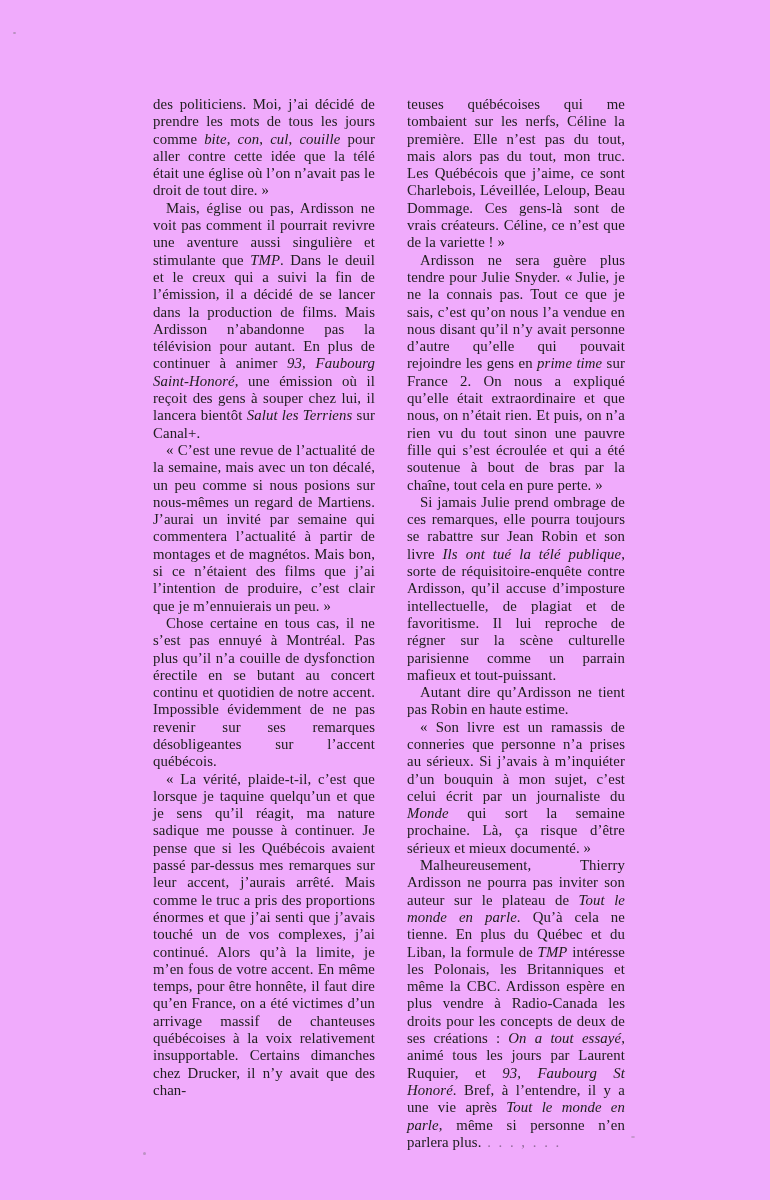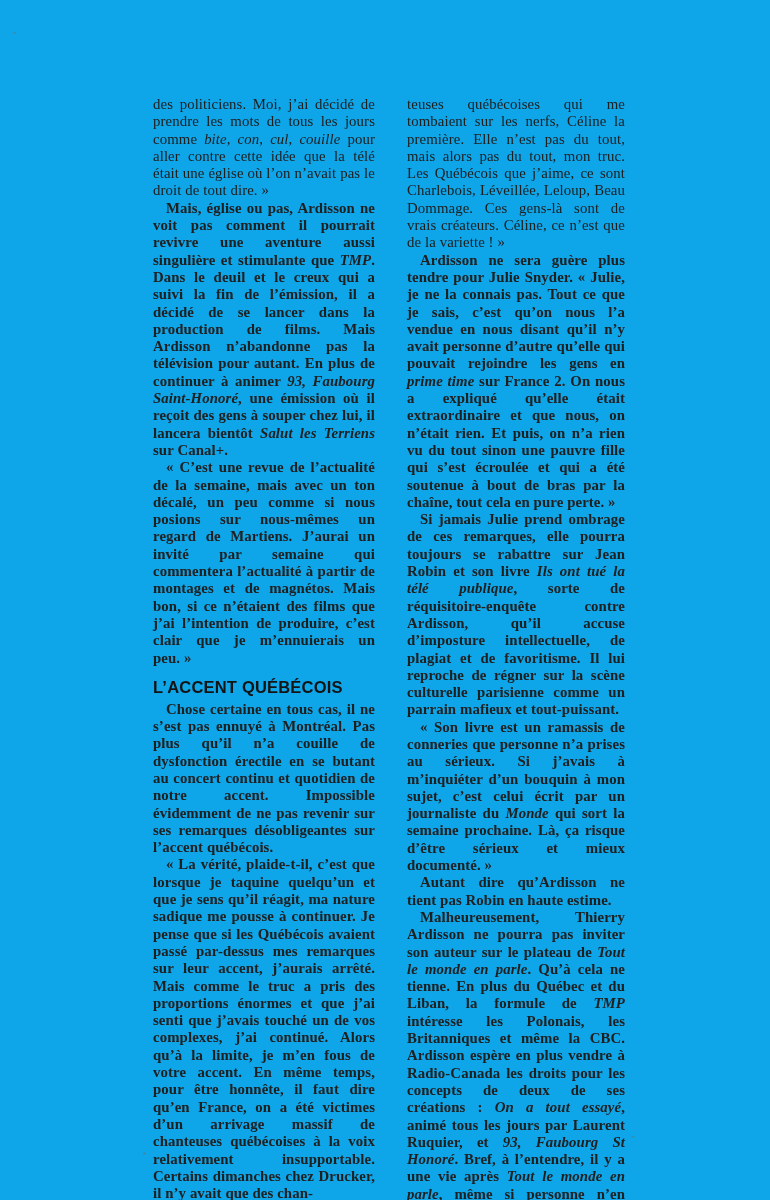--- a/index.html
+++ b/index.html
@@ -5,37 +5,37 @@
   html,body{margin:0;padding:0;}
   body{
     width:770px;height:1200px;
     background:#fcfcfa;
     overflow:hidden;
     font-family:"Liberation Serif","DejaVu Serif",serif;
   }
   .page{
     position:relative;
     width:770px;height:1200px;
-    background:#0ea5e9;
+    background:#f0abfc;
     color:#202020;
   }
   .col{
     position:absolute;
     top:96px;
     text-align:justify;
     font-size:14.8px;
     line-height:17.3px;
     letter-spacing:0.1px;
     hyphens:auto;
     -webkit-hyphens:auto;
   }
   .col-left{left:153px;width:222px;}
   .col-right{left:407px;width:218px;}
   p.para{margin:0;padding:0;}
-  p.indent{text-indent:13px;font-weight:bold;}
+  p.indent{text-indent:13px;}
   em{font-style:italic;}
   h2.section-heading{
     font-family:"Liberation Sans","DejaVu Sans",sans-serif;
     font-size:16.5px;
     font-weight:700;
     letter-spacing:0.2px;
     color:#141414;
     text-align:left;
     line-height:18px;
     margin:11px 0 5px 0;
@@ -48,28 +48,27 @@
   }
 </style>
 </head>
 <body>
 
 <div class="page">
   <div class="col col-left">
       <p class="para"><span>des politiciens. Moi, j’ai décidé de prendre les mots de tous les jours comme </span><em>bite</em><span>, </span><em>con</em><span>, </span><em>cul</em><span>, </span><em>couille</em><span> pour aller contre cette idée que la télé était une église où l’on n’avait pas le droit de tout dire.&nbsp;»</span></p>
       <p class="para indent"><span>Mais, église ou pas, Ardisson ne voit pas comment il pourrait revivre une aventure aussi singulière et stimulante que </span><em>TMP</em><span>. Dans le deuil et le creux qui a suivi la fin de l’émission, il a décidé de se lancer dans la production de films. Mais Ardisson n’abandonne pas la télévision pour autant. En plus de continuer à animer </span><em>93, Faubourg Saint-Honoré</em><span>, une émission où il reçoit des gens à souper chez lui, il lancera bientôt </span><em>Salut les Terriens</em><span> sur Canal+.</span></p>
       <p class="para indent"><span>«&nbsp;C’est une revue de l’actualité de la semaine, mais avec un ton décalé, un peu comme si nous posions sur nous-mêmes un regard de Martiens. J’aurai un invité par semaine qui commentera l’actualité à partir de montages et de magnétos. Mais bon, si ce n’étaient des films que j’ai l’intention de produire, c’est clair que je m’ennuierais un peu.&nbsp;»</span></p>
-      <h2 class="section-heading">L’ACCENT QUÉBÉCOIS</h2>
       <p class="para indent"><span>Chose certaine en tous cas, il ne s’est pas ennuyé à Montréal. Pas plus qu’il n’a couille de dysfonction érectile en se butant au concert continu et quotidien de notre accent. Impossible évidemment de ne pas revenir sur ses remarques désobligeantes sur l’accent québécois.</span></p>
       <p class="para indent"><span>«&nbsp;La vérité, plaide-t-il, c’est que lorsque je taquine quelqu’un et que je sens qu’il réagit, ma nature sadique me pousse à continuer. Je pense que si les Québécois avaient passé par-dessus mes remarques sur leur accent, j’aurais arrêté. Mais comme le truc a pris des proportions énormes et que j’ai senti que j’avais touché un de vos complexes, j’ai continué. Alors qu’à la limite, je m’en fous de votre accent. En même temps, pour être honnête, il faut dire qu’en France, on a été victimes d’un arrivage massif de chanteuses québécoises à la voix relativement insupportable. Certains dimanches chez Drucker, il n’y avait que des chan-</span></p>
     </div>
   <div class="col col-right">
       <p class="para"><span>teuses québécoises qui me tombaient sur les nerfs, Céline la première. Elle n’est pas du tout, mais alors pas du tout, mon truc. Les Québécois que j’aime, ce sont Charlebois, Léveillée, Leloup, Beau Dommage. Ces gens-là sont de vrais créateurs. Céline, ce n’est que de la variette&nbsp;!&nbsp;»</span></p>
       <p class="para indent"><span>Ardisson ne sera guère plus tendre pour Julie Snyder. «&nbsp;Julie, je ne la connais pas. Tout ce que je sais, c’est qu’on nous l’a vendue en nous disant qu’il n’y avait personne d’autre qu’elle qui pouvait rejoindre les gens en </span><em>prime time</em><span> sur France 2. On nous a expliqué qu’elle était extraordinaire et que nous, on n’était rien. Et puis, on n’a rien vu du tout sinon une pauvre fille qui s’est écroulée et qui a été soutenue à bout de bras par la chaîne, tout cela en pure perte.&nbsp;»</span></p>
       <p class="para indent"><span>Si jamais Julie prend ombrage de ces remarques, elle pourra toujours se rabattre sur Jean Robin et son livre </span><em>Ils ont tué la télé publique</em><span>, sorte de réquisitoire-enquête contre Ardisson, qu’il accuse d’imposture intellectuelle, de plagiat et de favoritisme. Il lui reproche de régner sur la scène culturelle parisienne comme un parrain mafieux et tout-puissant.</span></p>
+      <p class="para indent"><span>Autant dire qu’Ardisson ne tient pas Robin en haute estime.</span></p>
       <p class="para indent"><span>«&nbsp;Son livre est un ramassis de conneries que personne n’a prises au sérieux. Si j’avais à m’inquiéter d’un bouquin à mon sujet, c’est celui écrit par un journaliste du </span><em>Monde</em><span> qui sort la semaine prochaine. Là, ça risque d’être sérieux et mieux documenté.&nbsp;»</span></p>
-      <p class="para indent"><span>Autant dire qu’Ardisson ne tient pas Robin en haute estime.</span></p>
       <p class="para indent"><span>Malheureusement, Thierry Ardisson ne pourra pas inviter son auteur sur le plateau de </span><em>Tout le monde en parle</em><span>. Qu’à cela ne tienne. En plus du Québec et du Liban, la formule de </span><em>TMP</em><span> intéresse les Polonais, les Britanniques et même la CBC. Ardisson espère en plus vendre à Radio-Canada les droits pour les concepts de deux de ses créations&nbsp;: </span><em>On a tout essayé</em><span>, animé tous les jours par Laurent Ruquier, et </span><em>93, Faubourg St Honoré</em><span>. Bref, à l’entendre, il y a une vie après </span><em>Tout le monde en parle</em><span>, même si personne n’en parlera plus.</span><span class="faint"> . . . , . . .</span></p>
     </div>
 <div class="speck" style="left: 13px; top: 32px; width: 3px; height: 2px; opacity: 0.45;"></div>
     <div class="speck" style="left: 143px; top: 1152px; width: 3px; height: 3px; opacity: 0.4;"></div>
     <div class="speck" style="left: 631px; top: 1136px; width: 4px; height: 2px; opacity: 0.35;"></div>
   </div>
 
 </body></html>

